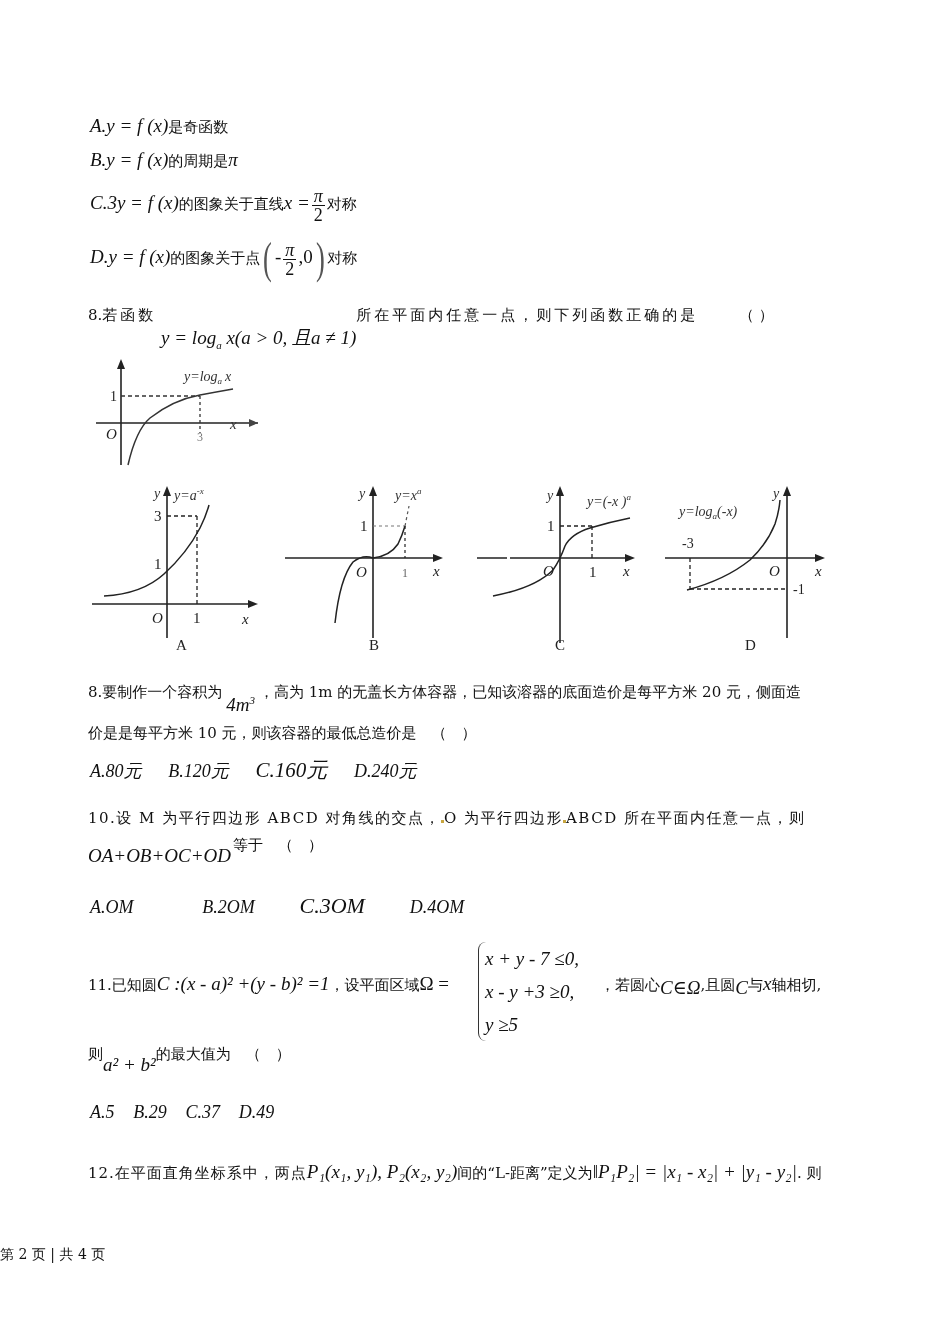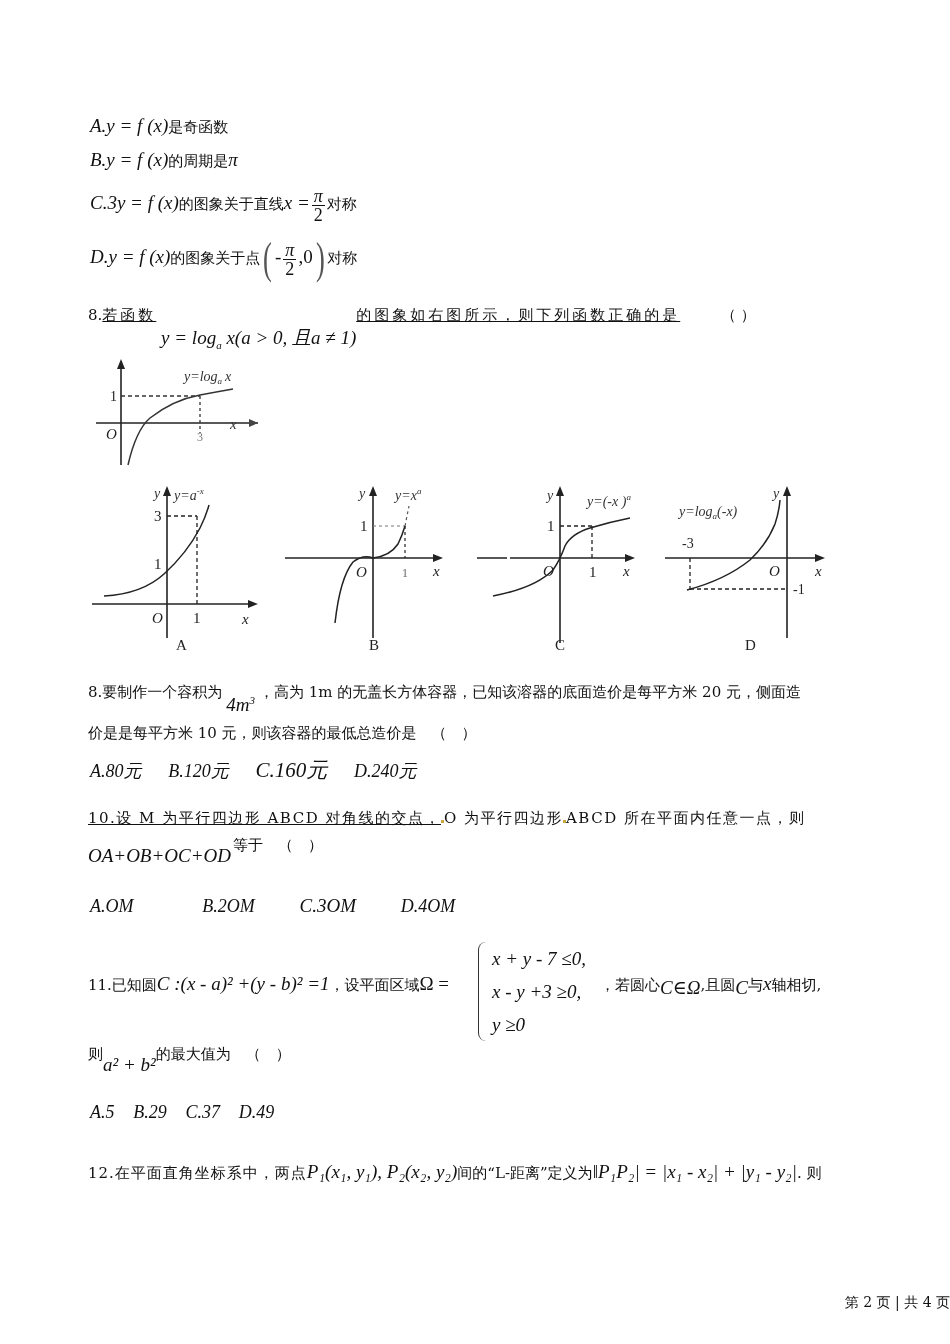--- a/index.html
+++ b/index.html
@@ -3,50 +3,50 @@
 <meta charset="utf-8">
 <style>
   html, body { margin: 0; padding: 0; background: #ffffff; }
   body { width: 950px; height: 1344px; position: relative; overflow: hidden;
          font-family: "DejaVu Serif", "Liberation Serif", serif; color: #111; }
   .abs { position: absolute; }
   .line { font-size: 15px; line-height: 20px; white-space: nowrap; }
   .m { font-family: "Liberation Serif", "DejaVu Serif", serif; font-style: italic; font-size: 19px; }
   .mr { font-family: "Liberation Serif", "DejaVu Serif", serif; font-size: 19px; }
   .cn { font-size: 15px; }
-  .spaced { letter-spacing: 3px; text-decoration: underline; }
+  .spaced { letter-spacing: 3px; }
   .frac { display: inline-block; vertical-align: middle; text-align: center; line-height: 18px; margin: 0 2px; }
   .frac .num { display: block; font-family: "Liberation Serif", serif; font-style: italic; font-size: 18px; border-bottom: 1px solid #111; padding: 0 2px; }
   .frac .den { display: block; font-family: "Liberation Serif", serif; font-size: 18px; }
   .paren-big { font-family: "Liberation Serif", serif; font-size: 44px; font-weight: 100; vertical-align: middle; color: #555; transform: scaleX(0.6); display: inline-block; }
   .dot-mark { display:inline-block; width:3px; height:3px; background:#c8a640; vertical-align: baseline; }
   svg text { font-family: "Liberation Serif", "DejaVu Serif", serif; }
   .opts span { margin-right: 22px; }
-  .cases { display: inline-block; vertical-align: middle; border-left: 1.5px solid #333; border-radius: 8px 0 0 8px; padding-left: 13px; line-height: 33px; font-family: "Liberation Serif", serif; font-style: italic; font-size: 19px; }
+  .cases { display: inline-block; vertical-align: middle; border-left: 1.5px solid #333; border-radius: 8px 0 0 8px; padding-left: 6px; line-height: 33px; font-family: "Liberation Serif", serif; font-style: italic; font-size: 19px; }
   .footer { font-size: 14px; }
 </style>
 </head>
 <body>
 
 <div class="abs line" style="left:90px; top:116px;">
   <span class="m">A.</span><span class="m">y = f (x)</span><span class="cn">是奇函数</span>
 </div>
 <div class="abs line" style="left:90px; top:150px;">
   <span class="m">B.</span><span class="m">y = f (x)</span><span class="cn">的周期是</span><span class="m">π</span>
 </div>
 <div class="abs line" style="left:90px; top:184px; line-height:38px;">
   <span class="m">C.3</span><span class="m">y = f (x)</span><span class="cn">的图象关于直线</span><span class="m">x =</span><span class="frac"><span class="num">π</span><span class="den">2</span></span><span class="cn">对称</span>
 </div>
 <div class="abs line" style="left:90px; top:236px; line-height:42px;">
   <span class="m">D.</span><span class="m">y = f (x)</span><span class="cn">的图象关于点</span><span class="paren-big">(</span><span class="mr">-</span><span class="frac"><span class="num">π</span><span class="den">2</span></span><span class="mr">,0</span><span class="paren-big">)</span><span class="cn">对称</span>
 </div>
 
 <div class="abs line" style="left:88px; top:304px;">
   <span class="cn">8.</span><span class="cn spaced">若函数</span>
-  <span class="m" style="position:relative; top:24px;"><span>y = log</span><sub style="font-size:11px;">a</sub> <span>x(a &gt; 0, 且a ≠ 1)</span></span><span class="cn spaced">的图象如右图所示，则下列函数正确的是</span>
+  <span class="m" style="position:relative; top:24px;"><span>y = log</span><sub style="font-size:11px;">a</sub> <span>x(a &gt; 0, 且a ≠ 1)</span></span><span class="cn spaced">所在平面内任意一点，则下列函数正确的是</span>
   <span class="cn" style="margin-left:36px;">（      ）</span>
 </div>
 
 <svg class="abs" style="left:88px; top:345px;" width="170" height="125">
   <g stroke="#222" fill="none" stroke-width="1.6">
     <line x1="8" y1="78" x2="170" y2="78"></line>
     <line x1="33" y1="120" x2="33" y2="20"></line>
   </g>
   <polygon points="33,14 29,24 37,24" fill="#222"></polygon>
   <polygon points="170,78 161,74 161,82" fill="#444"></polygon>
@@ -145,46 +145,46 @@
 
 <div class="abs line" style="left:88px; top:808px;">
   <span class="cn spaced" style="letter-spacing:1.5px;">10.设 M 为平行四边形 ABCD 对角线的交点，</span><span class="dot-mark"></span><span class="cn" style="letter-spacing:1.5px;">O 为平行四边形</span><span class="dot-mark"></span><span class="cn" style="letter-spacing:1.5px;">ABCD 所在平面内任意一点，则</span>
 </div>
 <div class="abs line" style="left:88px; top:834px;">
   <span class="m" style="position:relative; top:12px;">OA+OB+OC+OD</span><span class="cn" style="margin-left:2px;">等于　（　）</span>
 </div>
 <div class="abs line opts" style="left:90px; top:896px;">
   <span class="m" style="font-size:18px; margin-right:64px;">A.OM</span>
   <span class="m" style="font-size:18px; margin-right:40px;">B.2OM</span>
-  <span class="m" style="font-size:19px; margin-right:40px;">C.3OM</span>
+  <span class="m" style="font-size:22px; margin-right:40px;">C.3OM</span>
   <span class="m" style="font-size:18px;">D.4OM</span>
 </div>
 
 <div class="abs line" style="left:88px; top:974px;">
   <span class="cn">11.已知圆</span><span class="m">C :(x - a)² +(y - b)² =1</span><span class="cn">，设平面区域</span><span class="mr">Ω =</span>
 </div>
 <div class="abs" style="left:478px; top:942px;">
   <div class="cases">
     <div>x + y - 7 ≤0,</div>
     <div>x - y +3 ≥0,</div>
-    <div>y ≥0</div>
+    <div>y ≥5</div>
   </div>
 </div>
 <div class="abs line" style="left:600px; top:974px;">
   <span class="cn">，若圆心</span><span class="m" style="position:relative; top:4px;">C∈Ω</span><span class="cn">,且圆</span><span class="m" style="position:relative; top:4px;">C</span><span class="cn">与</span><span class="m">x</span><span class="cn">轴相切,</span>
 </div>
 <div class="abs line" style="left:88px; top:1043px;">
   <span class="cn">则</span><span class="m" style="position:relative; top:12px;">a² + b²</span><span class="cn">的最大值为　（　）</span>
 </div>
 <div class="abs line opts" style="left:90px; top:1102px;text-align:center;">
   <span class="m" style="font-size:18px; margin-right:14px;">A.5</span>
   <span class="m" style="font-size:18px; margin-right:14px;">B.29</span>
   <span class="m" style="font-size:18px; margin-right:14px;">C.37</span>
   <span class="m" style="font-size:18px;">D.49</span>
 </div>
 
 <div class="abs line" style="left:88px; top:1162px;">
   <span class="cn" style="letter-spacing:1px;">12.在平面直角坐标系中，两点</span><span class="m">P₁(x₁, y₁), P₂(x₂, y₂)</span><span class="cn">间的“L-距离”定义为</span><span class="m">‖P₁P₂| = |x₁ - x₂| + |y₁ - y₂|</span><span class="cn">. 则</span>
 </div>
 
-<div class="abs footer" style="left:0; width:950px; top:1294px; text-align:right;">
+<div class="abs footer" style="left:0; width:950px; top:1246px; text-align:left;">
   <span>第 2 页 | 共 4 页</span>
 </div>
 
 </body></html>

